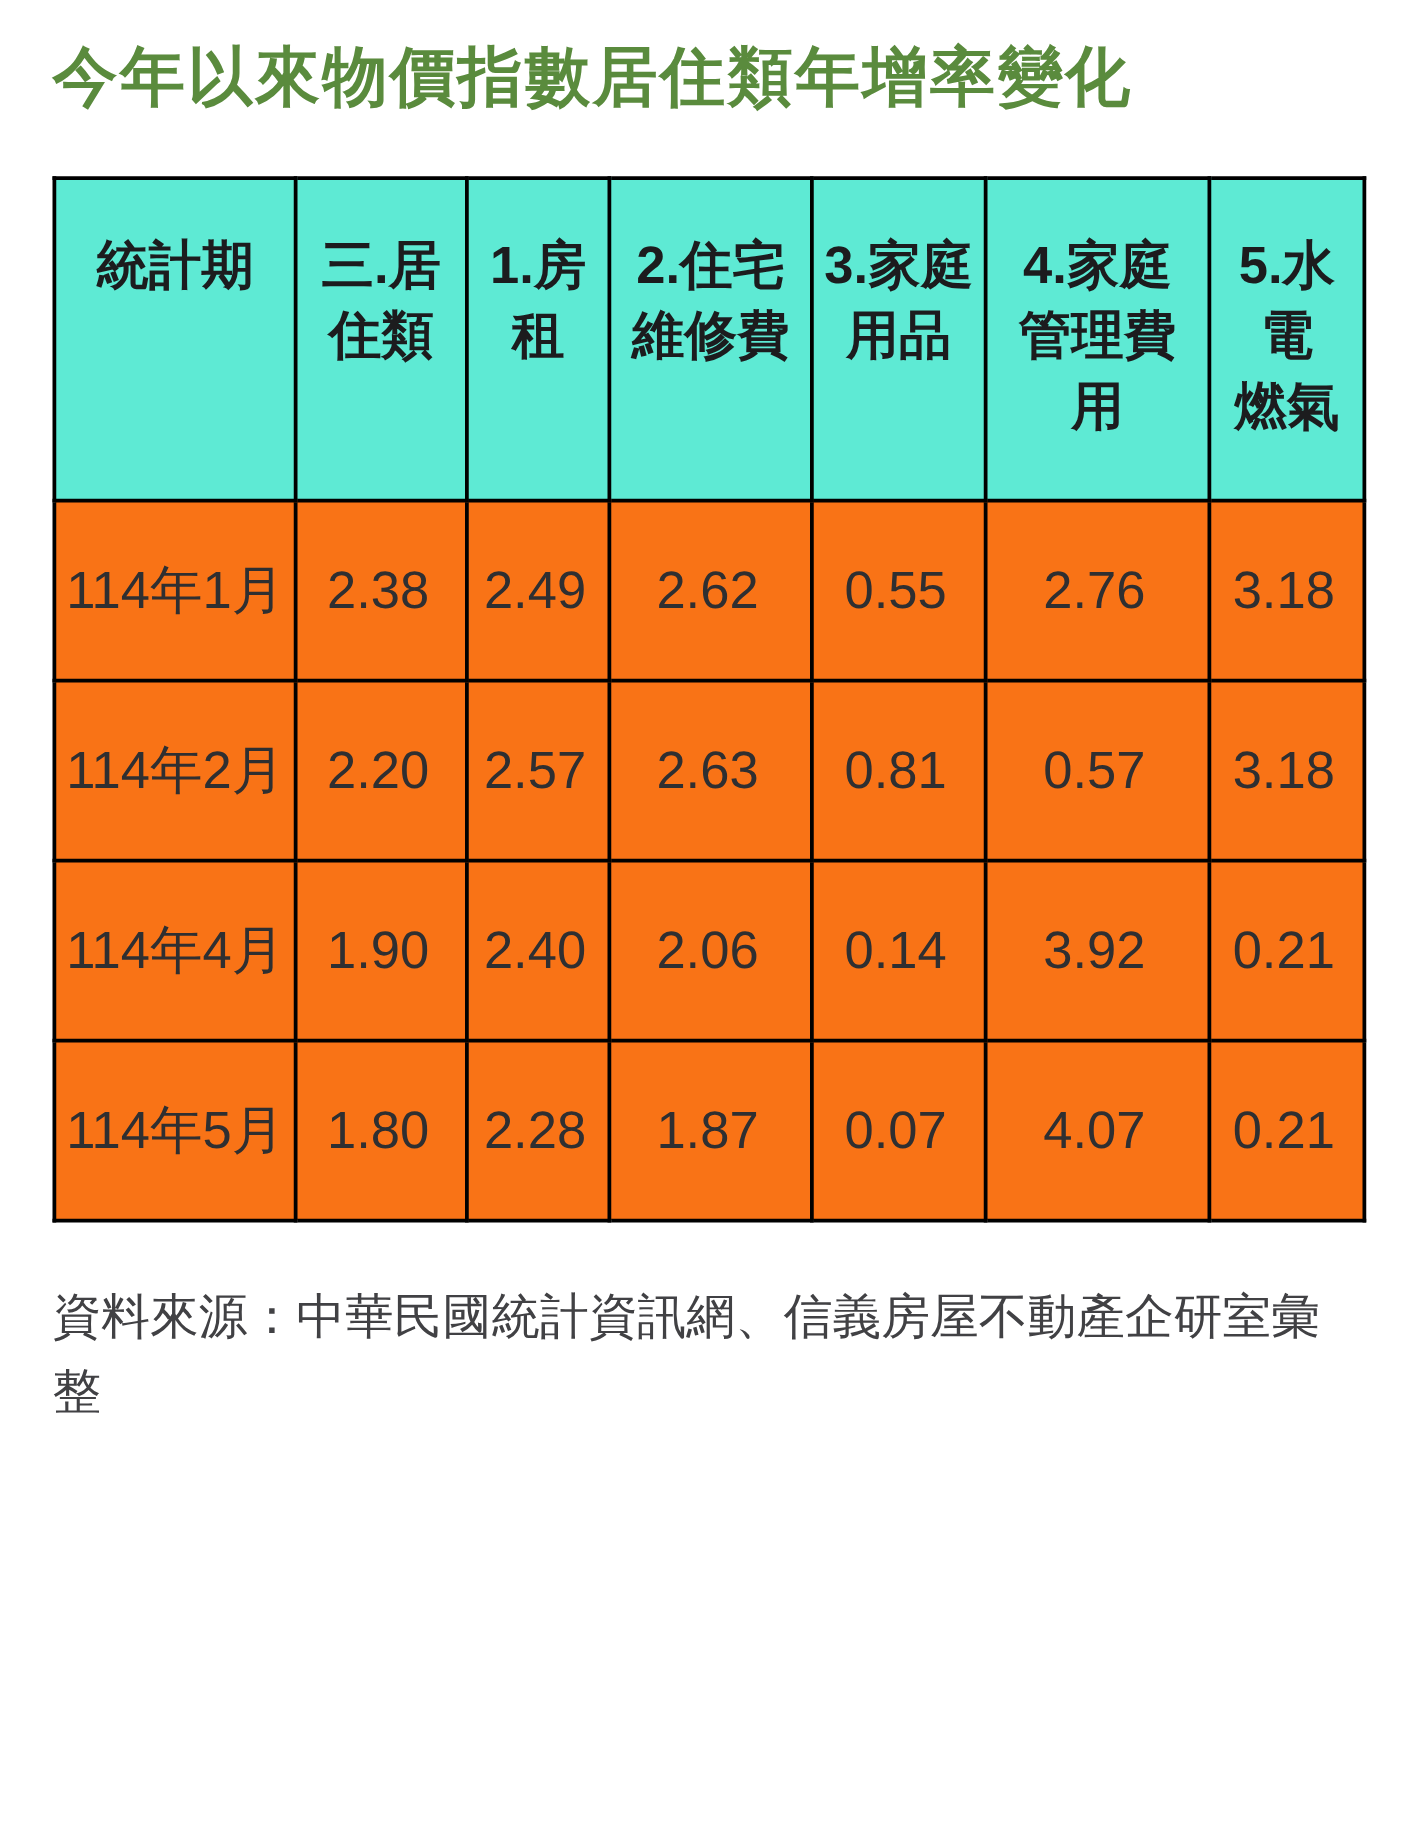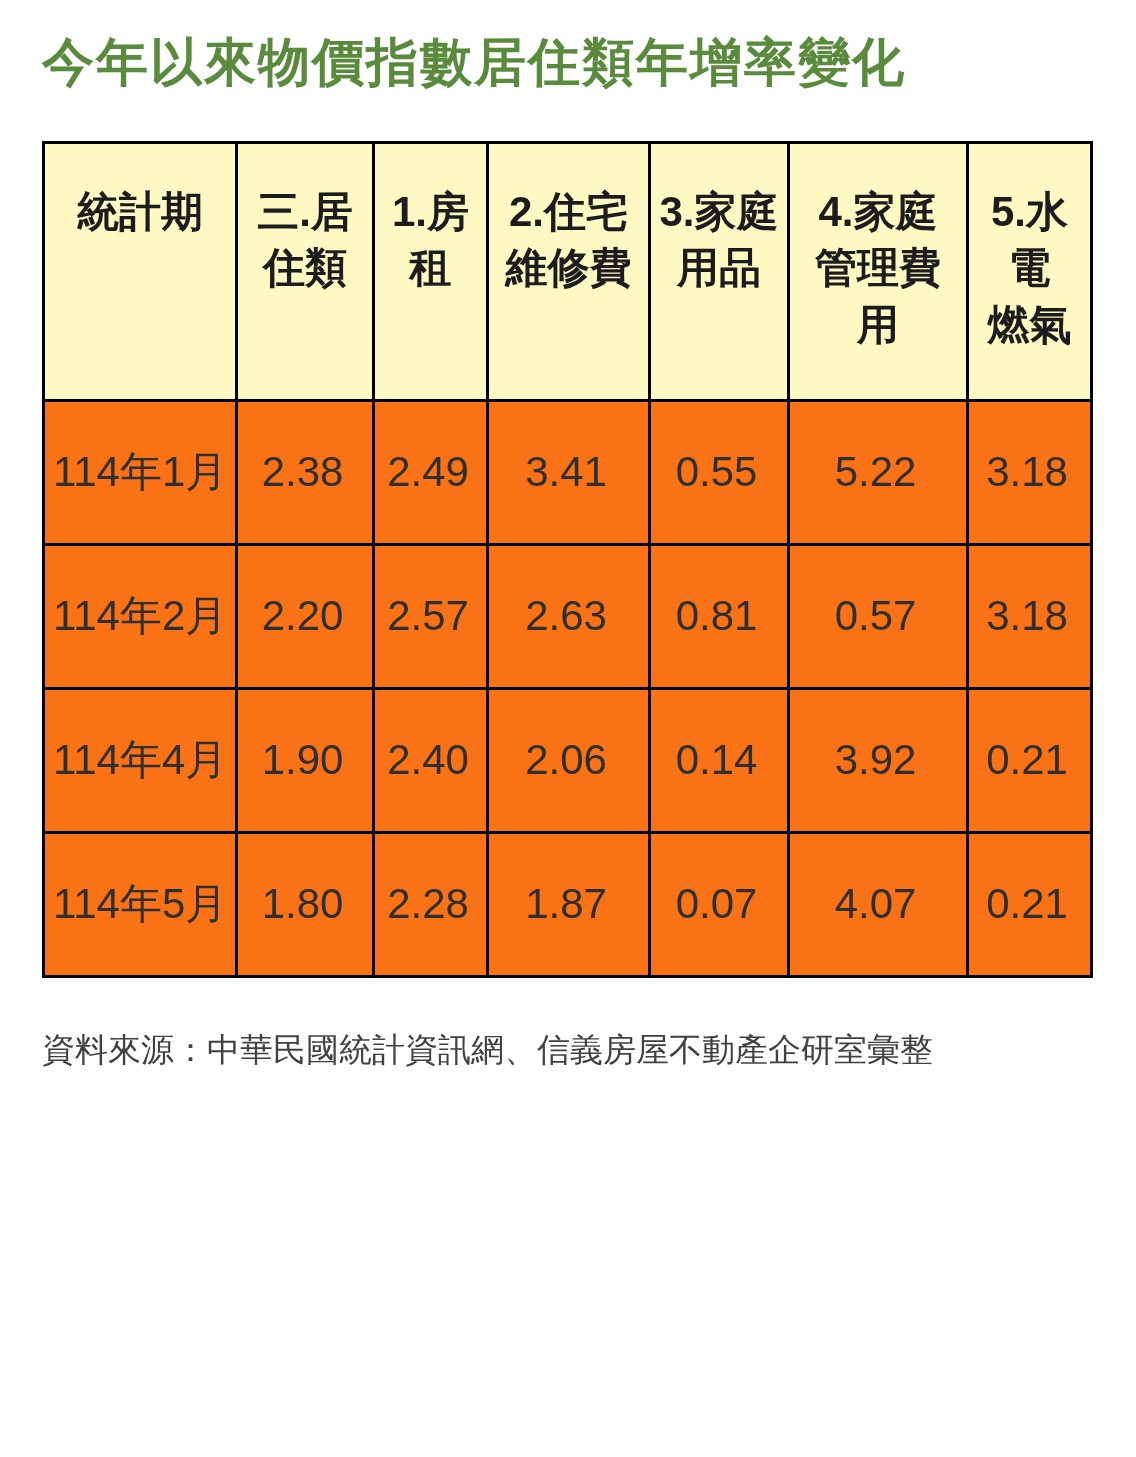--- a/index.html
+++ b/index.html
@@ -28,21 +28,21 @@
   table.cpi {
     border-collapse: collapse;
     table-layout: fixed;
     width: 1048px;
   }
   table.cpi th, table.cpi td {
     border: 3px solid #000000;
     box-sizing: border-box;
   }
   table.cpi th {
-    background: #fef9c3;
+    background: #5eead4;
     height: 258px;
     vertical-align: top;
     padding: 40px 4px 10px 4px;
     font-size: 42px;
     font-weight: 700;
     line-height: 1.35;
     color: #1c1c1e;
     text-align: center;
     white-space: pre-line;
   }
@@ -59,21 +59,21 @@
     font-size: 40px;
     color: #1c1c1e;
   }
   td.value {
     text-align: center;
     padding-right: 6px;
   }
   .source-note {
     margin: 46px 0 0 0;
     width: 1052px;
-    font-size: 33px;
+    font-size: 39px;
     line-height: 1.55;
     color: #414144;
   }
 </style>
 </head>
 <body>
 
 <div class="page">
 
   <h1 class="title">今年以來物價指數居住類年增率變化</h1>
@@ -103,23 +103,23 @@
 用</th>
         <th>5.水電
 燃氣</th>
       </tr>
     </thead>
     <tbody>
       <tr>
         <td class="period">114年1月</td>
         <td class="value">2.38</td>
         <td class="value">2.49</td>
-        <td class="value">3.41</td>
+        <td class="value">2.62</td>
         <td class="value">0.55</td>
-        <td class="value">5.22</td>
+        <td class="value">2.76</td>
         <td class="value">3.18</td>
       </tr>
       <tr>
         <td class="period">114年2月</td>
         <td class="value">2.20</td>
         <td class="value">2.57</td>
         <td class="value">2.63</td>
         <td class="value">0.81</td>
         <td class="value">0.57</td>
         <td class="value">3.18</td>

